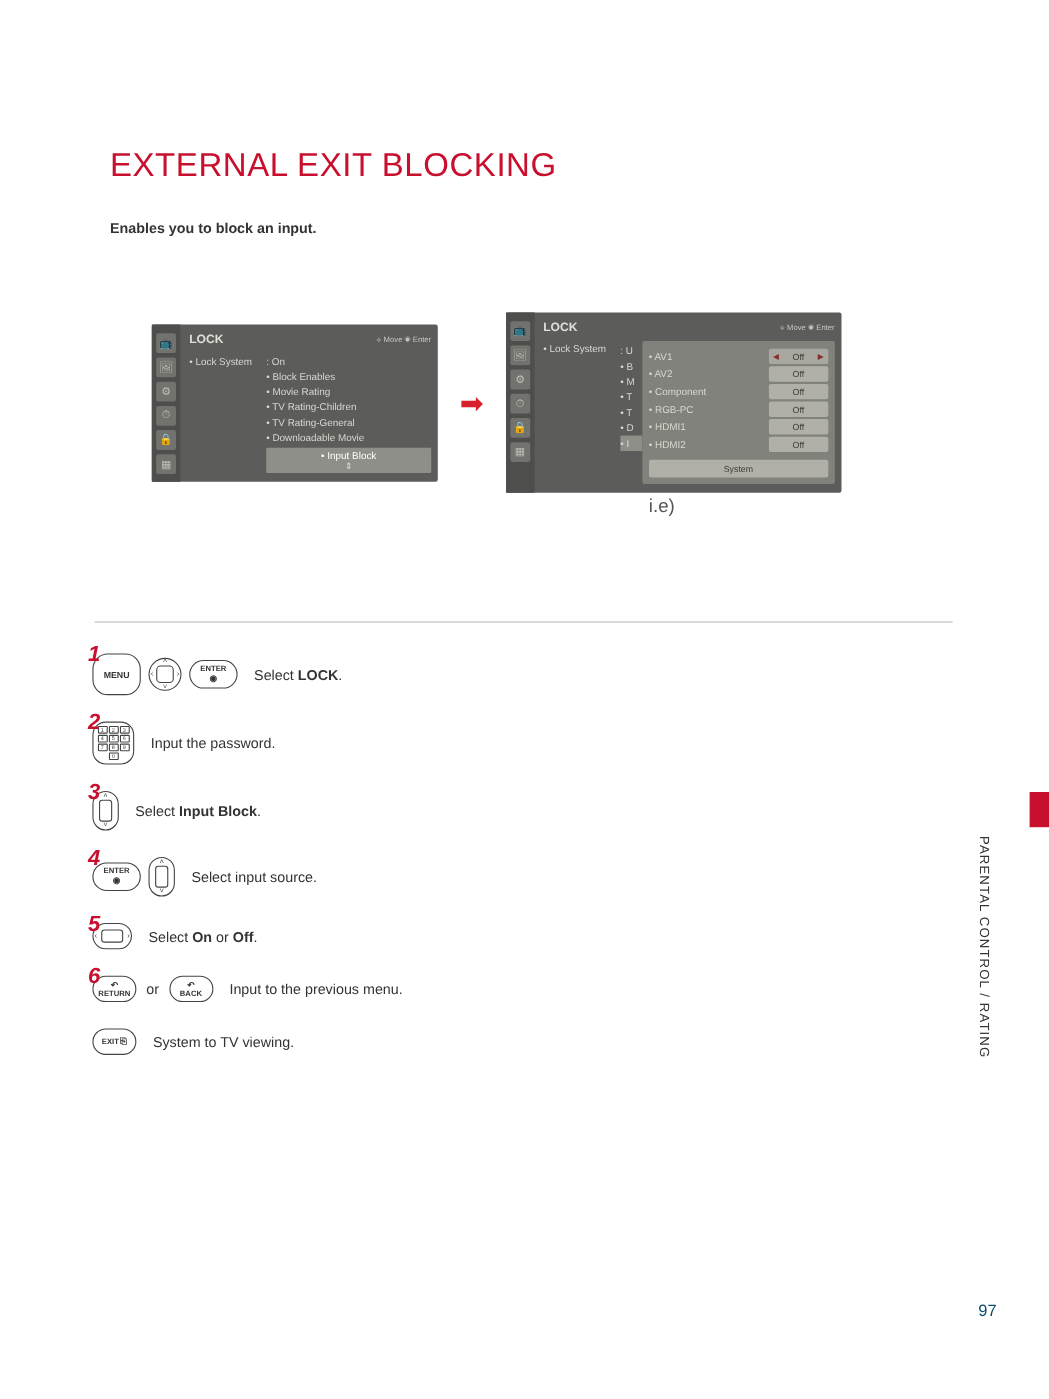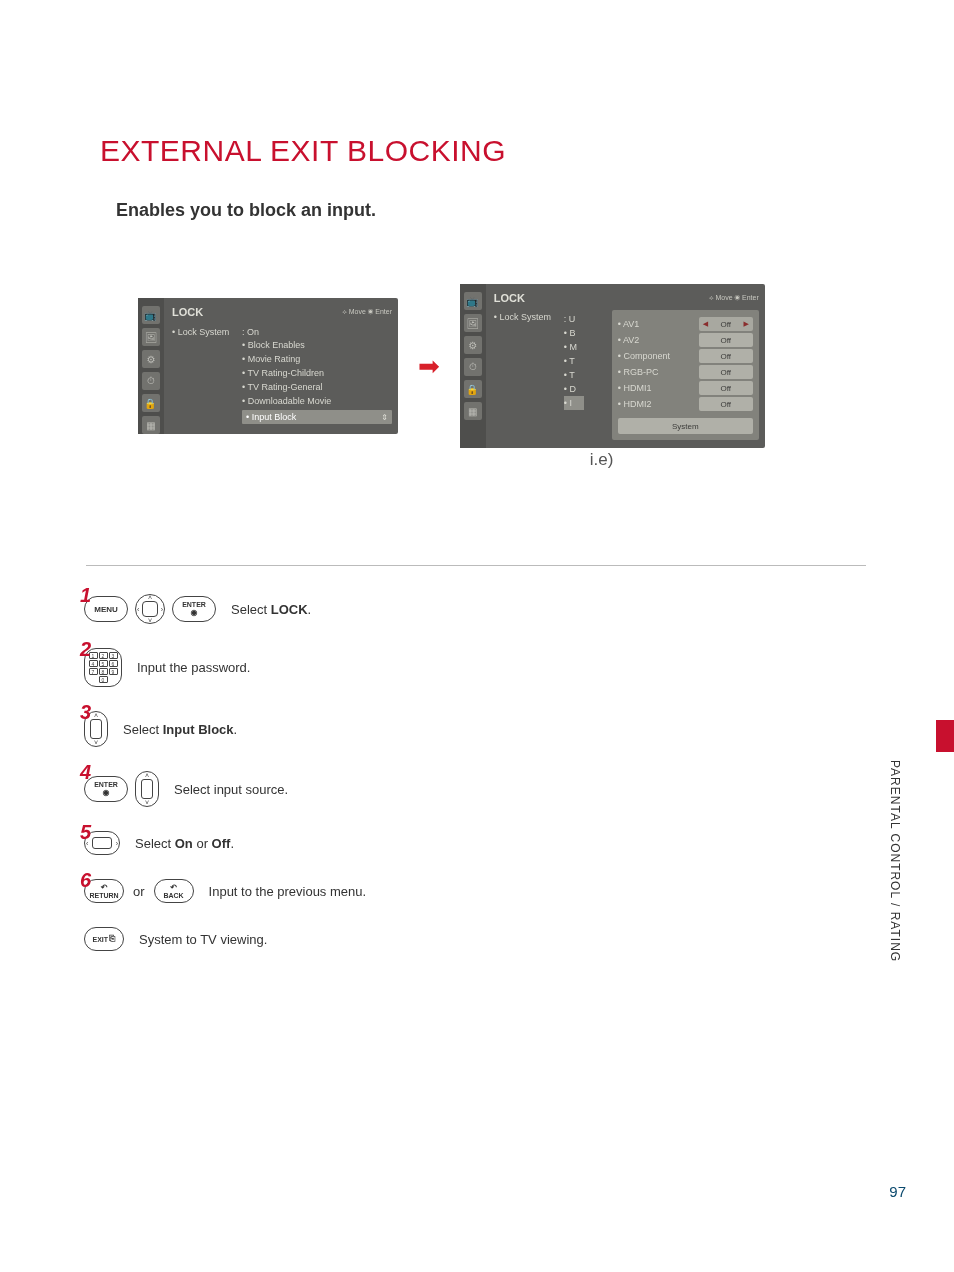--- a/index.html
+++ b/index.html
@@ -17,24 +17,23 @@
     left: 100px;
     font-size: 30px;
     font-weight: 400;
     color: #c8102e;
     letter-spacing: 0.5px;
   }
   .page-subtitle {
     position: absolute;
     top: 200px;
     left: 100px;
-    font-size: 18px;
+    font-size: 13px;
     font-weight: 600;
     color: #333;
-    margin-left: 16px;
   }
   .screenshots {
     position: absolute;
     top: 284px;
     left: 138px;
     display: flex;
     align-items: center;
     gap: 20px;
   }
   .osd {
@@ -98,20 +97,21 @@
   }
   .osd-hl {
     background: #8f8f89;
     color: #fff;
     border-radius: 1px;
     padding: 2px 4px;
     display: flex;
     justify-content: space-between;
     align-items: center;
     margin-top: 2px;
+    flex-direction: column;
   }
   .osd-hl .arr { font-size: 8px; color: #e0e0d8; }
   .arrow-between {
     font-size: 26px;
     color: #d8202a;
   }
   .osd2 {
     width: 305px;
     background: #5c5c5a;
     border-radius: 2px;
@@ -137,21 +137,20 @@
     width: 20px;
     flex-shrink: 0;
   }
   .osd2-midrow { padding: 2px 0; }
   .osd2-panel {
     flex: 1;
     background: #82827c;
     border-radius: 2px;
     padding: 6px;
     margin-top: -2px;
-    margin-left: 28px;
   }
   .osd2-prow {
     display: flex;
     align-items: center;
     gap: 6px;
     padding: 1px 0;
   }
   .osd2-plabel { flex: 1; }
   .pill {
     background: #b0b0a8;
@@ -228,21 +227,21 @@
   }
   .rbtn {
     border: 1.5px solid #444;
     border-radius: 14px;
     background: #fff;
     display: flex;
     align-items: center;
     justify-content: center;
     flex-shrink: 0;
   }
-  .rbtn.pill { width: 44px; height: 26px; font-size: 8px; font-weight: 700; color: #333; }
+  .rbtn.pill { width: 44px; height: 38px; font-size: 8px; font-weight: 700; color: #333; }
   .rbtn.small { width: 40px; height: 24px; font-size: 7px; font-weight: 700; color: #333; }
   .rbtn.circ { width: 30px; height: 30px; border-radius: 50%; position: relative; }
   .rbtn.circ .inner {
     position: absolute; inset: 6px; border: 1.5px solid #444; border-radius: 4px;
   }
   .rbtn.circ .ch {
     position: absolute; font-size: 7px; color: #444;
   }
   .rbtn.circ .ch.u { top: -1px; left: 50%; transform: translateX(-50%); }
   .rbtn.circ .ch.d { bottom: -1px; left: 50%; transform: translateX(-50%); }

